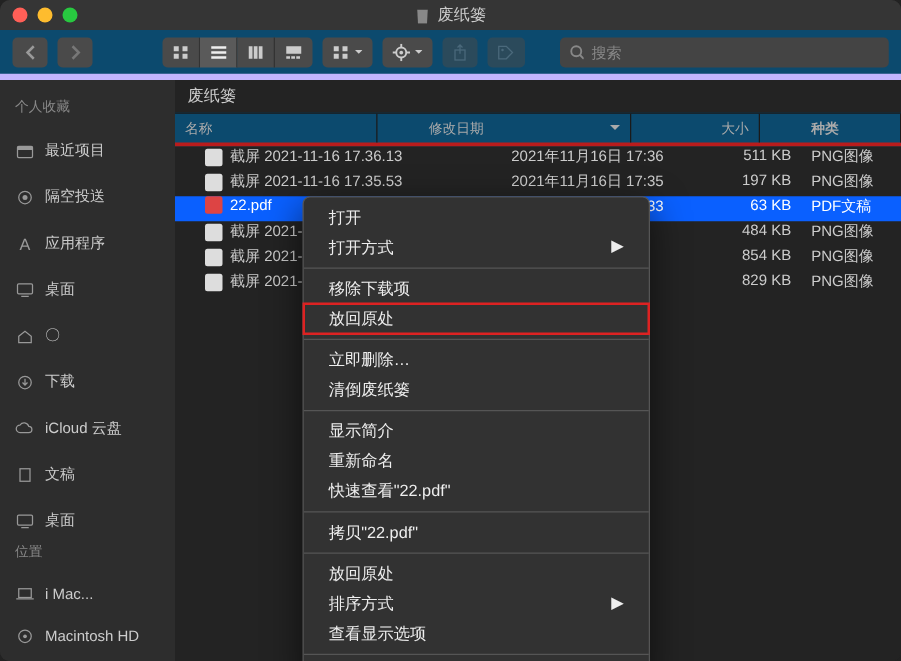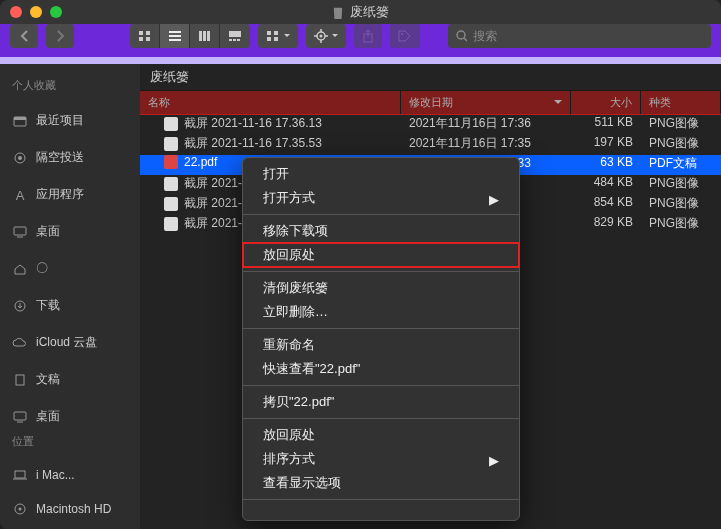--- a/index.html
+++ b/index.html
@@ -6,56 +6,56 @@
   body { background: #222; width: 721px; height: 529px; overflow: hidden; color: #ccc; font-size: 13px; }
   .window { width: 721px; height: 529px; background: #2a2a2a; border-radius: 8px; overflow: hidden; display: flex; flex-direction: column; }
   .titlebar { height: 24px; background: #353535; display: flex; align-items: center; padding: 0 10px; position: relative; }
   .traffic { display: flex; gap: 8px; }
   .dot { width: 12px; height: 12px; border-radius: 50%; }
   .dot.red { background: #ff5f57; }
   .dot.yellow { background: #febc2e; }
   .dot.green { background: #28c840; }
   .title-center { position: absolute; left: 50%; transform: translateX(-50%); display: flex; align-items: center; gap: 6px; color: #ccc; font-size: 13px; }
   .trash-ico { width: 12px; height: 14px; background: #888; clip-path: polygon(15% 20%, 85% 20%, 80% 100%, 20% 100%); position: relative; }
-  .toolbar { height: 40px; background: #6d28d9; display: flex; padding: 0 10px; gap: 8px; border-bottom: 7px solid #c4b5fd; }
+  .toolbar { height: 40px; background: #0c4a6e; display: flex; align-items: center; padding: 0 10px; gap: 8px; border-bottom: 5px solid #c4b5fd; }
   .nav-btn { width: 28px; height: 24px; background: #4a4a4a; border-radius: 4px; display: flex; align-items: center; justify-content: center; color: #888; }
   .seg { display: flex; }
   .seg .seg-btn { width: 30px; height: 24px; background: #4a4a4a; border-right: 1px solid #333; display: flex; align-items: center; justify-content: center; }
   .seg .seg-btn:first-child { border-radius: 4px 0 0 4px; }
   .seg .seg-btn:last-child { border-radius: 0 4px 4px 0; border-right: none; }
   .seg .seg-btn.active { background: #5a5a5a; }
   .btn { height: 24px; padding: 0 8px; background: #4a4a4a; border-radius: 4px; display: flex; align-items: center; gap: 4px; }
   .btn.disabled { opacity: 0.5; }
   .searchbox { flex: 1; height: 24px; background: #444; border-radius: 4px; display: flex; align-items: center; padding: 0 8px; gap: 6px; margin-left: 20px; }
   .searchbox input { background: transparent; border: none; outline: none; color: #ccc; font-size: 12px; width: 100%; }
   .searchbox input::placeholder { color: #888; }
   .body { flex: 1; display: flex; min-height: 0; }
   .sidebar { width: 140px; background: #2d2d2d; padding: 8px 0; overflow-y: auto; font-size: 12px; }
   .sb-header { color: #888; font-size: 11px; padding: 6px 12px 2px; }
   .sb-item { padding: 3px 12px; display: flex; align-items: center; gap: 8px; color: #ccc; cursor: default; margin-top: 14px; }
   .sb-ico { width: 16px; height: 14px; flex-shrink: 0; display: flex; align-items: center; justify-content: center; }
   .content { flex: 1; background: #232323; display: flex; flex-direction: column; min-width: 0; }
   .path { padding: 4px 10px; color: #ccc; font-size: 13px; }
-  .cols { display: flex; background: #7f1d1d; border-top: 1px solid #1a1a1a; border-bottom: 1px solid #b91c1c; font-size: 11px; color: #aaa; }
+  .cols { display: flex; background: #0c4a6e; border-top: 1px solid #1a1a1a; border-bottom: 3px solid #b91c1c; font-size: 11px; color: #aaa; gap: 33px; }
   .col { padding: 4px 8px; border-right: 1px solid #1a1a1a; }
   .col-name { flex: 1; }
   .col-date { width: 170px; display:flex; justify-content:space-between; align-items:center;}
   .col-size { width: 70px; text-align: right; }
-  .col-kind { width: 80px; }
+  .col-kind { width: 80px; font-weight: bold; }
   .rows { flex: 1; overflow: hidden; }
   .row { display: flex; align-items: flex-start; height: 20px; font-size: 12px; }
   .row.selected { background: #0a60ff; color: #fff; }
   .cell-name { flex: 1; padding-left: 24px; display: flex; align-items: center; gap: 6px; }
   .cell-date { width: 170px; padding: 0 8px; }
   .cell-size { width: 70px; padding: 0 8px; text-align: right; }
   .cell-kind { width: 80px; padding: 0 8px; }
   .file-ico { width: 14px; height: 14px; background: #ddd; border-radius: 2px; flex-shrink: 0; }
   .file-ico.pdf { background: #d44; }
   .ctxmenu { position: absolute; left: 242px; top: 157px; width: 278px; background: #323232; border: 1px solid #555; border-radius: 6px; padding: 4px 0; box-shadow: 0 10px 30px rgba(0,0,0,0.6); z-index: 100; font-size: 13px; color: #eee; }
-  .ctx-item { padding: 3px 20px; display: flex; justify-content: space-between; align-items: flex-end; }
+  .ctx-item { padding: 3px 20px; display: flex; justify-content: space-between; align-items: flex-start; }
   .ctx-item.hl { outline: 2px solid #d22; outline-offset: -1px; }
   .ctx-sep { height: 1px; background: #555; margin: 4px 0; }
   .ctx-colors { padding: 6px 18px; display: flex; gap: 7px; }
   svg { display: block; }
 </style>
 </head>
 <body>
 
 <div class="window">
 
@@ -356,26 +356,29 @@
     </div>
     <div class="ctx-sep"></div>
     <div class="ctx-item">
       <span>移除下载项</span>
     </div>
     <div class="ctx-item hl">
       <span>放回原处</span>
     </div>
     <div class="ctx-sep"></div>
     <div class="ctx-item">
+      <span>立即删除…</span>
+    </div>
+    <div class="ctx-item">
       <span>清倒废纸篓</span>
     </div>
-    <div class="ctx-item">
-      <span>立即删除…</span>
-    </div>
-    <div class="ctx-sep"></div>
+    <div class="ctx-sep"></div>
+    <div class="ctx-item">
+      <span>显示简介</span>
+    </div>
     <div class="ctx-item">
       <span>重新命名</span>
     </div>
     <div class="ctx-item">
       <span>快速查看"22.pdf"</span>
     </div>
     <div class="ctx-sep"></div>
     <div class="ctx-item">
       <span>拷贝"22.pdf"</span>
     </div>

